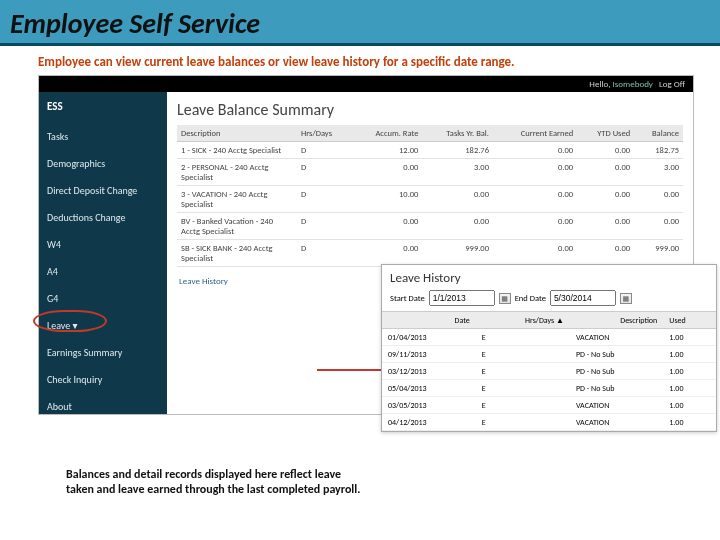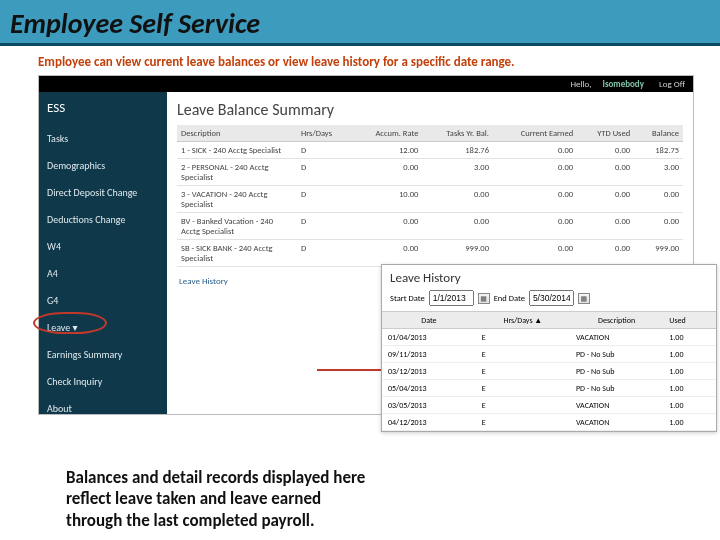--- a/index.html
+++ b/index.html
@@ -2,49 +2,49 @@
 <html><head>
 <meta charset="utf-8">
 <style>
   * { box-sizing: border-box; margin: 0; padding: 0; }
   body { width: 720px; height: 540px; font-family: Calibri, Arial, sans-serif; background: #fff; overflow: hidden; }
   .title-bar { background: #3d9bbd; border-bottom: 3px solid #0a4a60; padding: 6px 10px 2px; }
   .title-bar h1 { font-size: 28px; font-style: italic; font-weight: 700; color: #111; }
   .subtitle { font-size: 13px; font-weight: 700; color: #c2410c; padding: 8px 0 6px 38px; }
   .app { position: relative; margin-left: 38px; width: 656px; height: 340px; border: 1px solid #bbb; background: #fff; }
   .topbar { background: #000; color: #ccc; font-size: 9px; height: 16px; line-height: 16px; text-align: right; padding-right: 8px; }
-  .topbar .user { color: #7fc3a7; margin: 0 9px; font-weight: bold; }
+  .topbar .user { color: #7fc3a7; margin: 0 0; }
   .topbar .logoff { margin-left: 4px; }
   .app-body { display: flex; height: calc(100% - 16px); }
   .sidebar { width: 128px; background: #0f384a; color: #dfe9ed; font-size: 10px; padding-top: 4px; }
-  .sidebar .logo { color: #fff; font-weight: 400; font-size: 13px; padding: 4px 8px 10px; }
+  .sidebar .logo { color: #fff; font-weight: 700; font-size: 11px; padding: 4px 8px 10px; }
   .sidebar a { display: block; color: #dfe9ed; text-decoration: none; padding: 7px 8px; cursor: pointer; }
   .leave-wrap { position: relative; }
   .leave-circle { position: absolute; left: -6px; top: -2px; width: 74px; height: 22px; border: 2px solid #c0392b; border-radius: 50%/60%; pointer-events: none; }
   .main { flex: 1; background: #fff; position: relative; overflow: hidden; }
   .main-inner { padding: 8px 10px 0; }
   .panel-title { font-size: 16px; font-weight: 400; color: #444; margin-bottom: 6px; }
   table.grid { width: 100%; border-collapse: collapse; font-size: 8.5px; color: #444; }
   table.grid th { background: #e9e9e9; font-weight: 400; text-align: left; padding: 3px 4px; border-bottom: 1px solid #ccc; }
   table.grid th.r, table.grid td.r { text-align: right; }
   table.grid td { padding: 3px 4px; border-bottom: 1px solid #e2e2e2; vertical-align: top; }
   .footer-link { font-size: 9px; color: #2b5f8c; padding: 8px 0 0 2px; cursor: pointer; display: inline-block; }
   .arrow { position: absolute; left: 150px; top: 274px; width: 200px; height: 8px; }
   .arrow-line { position: absolute; top: 3px; left: 0; width: 180px; height: 2px; background: #c0392b; }
   .arrow-head { position: absolute; right: 8px; top: -2px; width: 0; height: 0; border-left: 10px solid #c0392b; border-top: 6px solid transparent; border-bottom: 6px solid transparent; }
   .history { position: absolute; left: 342px; top: 188px; width: 336px; background: #fff; border: 1px solid #aaa; box-shadow: 0 1px 4px rgba(0,0,0,.2); font-size: 8.5px; z-index: 5; }
   .history .h-title { font-size: 13px; padding: 5px 8px 3px; color: #333; }
   .history .h-controls { padding: 2px 8px 5px; display: flex; align-items: center; gap: 4px; font-size: 8.5px; }
-  .history .h-controls input { width: 45px; font-size: 8.5px; padding: 1px 2px; }
+  .history .h-controls input { width: 66px; font-size: 8.5px; padding: 1px 2px; }
   .cal-icon { display: inline-flex; width: 12px; height: 11px; border: 1px solid #888; background: linear-gradient(#f4f4f4,#e4e4e4); font-size: 7px; align-items: center; justify-content: center; color: #555; }
   table.hgrid { width: 100%; border-collapse: collapse; font-size: 8px; }
-  table.hgrid th { background: #ececec; text-align: center; font-weight: 400; padding: 3px 6px; border-top: 1px solid #ccc; border-bottom: 1px solid #ccc; }
+  table.hgrid th { background: #ececec; text-align: right; font-weight: 400; padding: 3px 6px; border-top: 1px solid #ccc; border-bottom: 1px solid #ccc; }
   table.hgrid td { padding: 3px 6px; border-bottom: 1px solid #eee; }
   table.hgrid th.r, table.hgrid td.r { text-align: left; }
-  .note { position: absolute; left: 66px; top: 467px; width: 300px; font-size: 17px; font-weight: 700; color: #111; line-height: 1.25; }
+  .note { position: absolute; left: 66px; top: 467px; width: 300px; font-size: 12px; font-weight: 700; color: #111; line-height: 1.25; }
 </style>
 </head>
 <body>
 
 <div class="title-bar">
   <h1>Employee Self Service</h1>
 </div>
 <div class="subtitle">Employee can view current leave balances or view leave history for a specific date range.</div>
 
 <div class="app">

